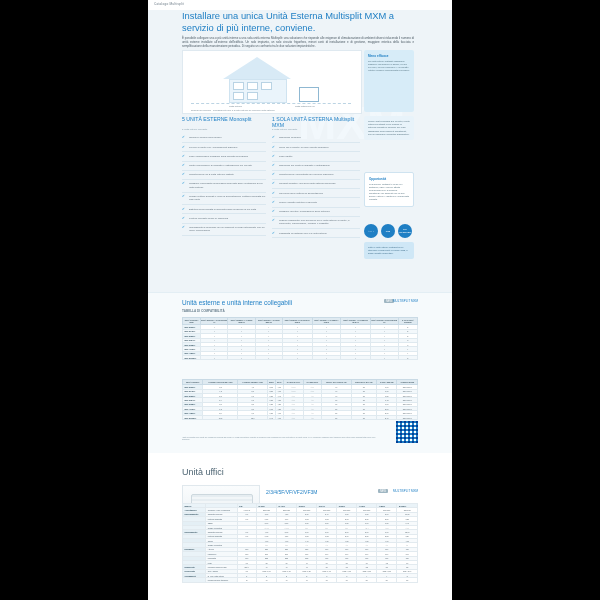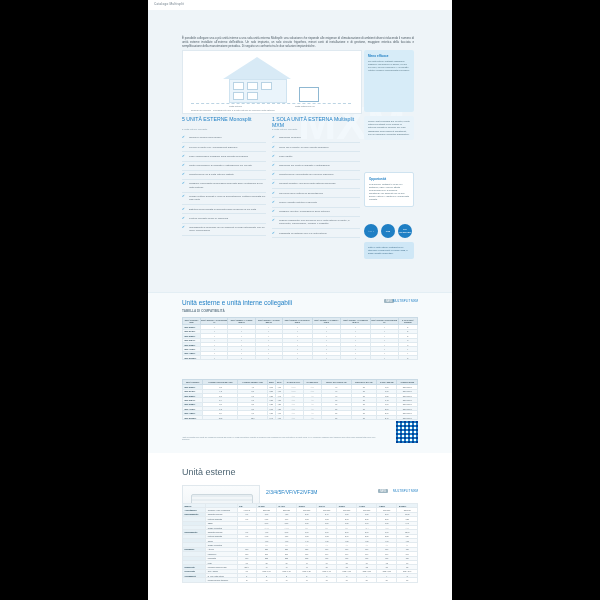--- a/index.html
+++ b/index.html
@@ -96,20 +96,21 @@
   <div class="leftbar"></div>
   <div class="rightbar"></div>
 
   <div class="doc">
 
     <section class="p1">
       <div class="topstrip"></div>
       <div class="kicker">Catalogo Multisplit</div>
       <div class="watermark">MXM</div>
 
+      <h1>Installare una unica Unità Esterna Multisplit MXM a servizio di più interne, conviene.</h1>
       <div class="intro">È possibile collegare una o più unità interne a una sola unità esterna Multisplit: una soluzione che risponde alle esigenze di climatizzazione di ambienti diversi riducendo il numero di unità esterne installate all'esterno dell'edificio. Un solo impianto, un solo circuito frigorifero, minori costi di installazione e di gestione, maggiore estetica della facciata e semplificazione della manutenzione periodica. Di seguito un confronto tra le due soluzioni impiantistiche.</div>
 
       <div class="hero">
         <div class="house"></div>
         <div class="body"></div>
         <div class="unit u1"></div>
         <div class="unit u2"></div>
         <div class="unit u3"></div>
         <div class="unit u4"></div>
         <div class="unit u5"></div>
@@ -470,21 +471,21 @@
               <td>230V/50Hz</td>
             </tr>
           </tbody>
       </table>
 
       <div class="fn">I dati di capacità sono riferiti alle condizioni nominali EN 14511. Le classi energetiche indicate si riferiscono alla combinazione con unità interne a parete MSZ-AP. Le lunghezze massime delle tubazioni sono intese come somma totale delle linee frigorifere.</div>
       <div class="qr"></div>
     </section>
 
     <section class="p3">
-      <div class="h">Unità esterne</div>
+      <div class="h">Unità uffici</div>
       <div class="photo">
         <div class="grille"></div>
       </div>
       <div class="model">2/3/4/5F/VF/VF2/VF3M</div>
       <div class="tag">NEW</div>
       <div class="code">MULTISPLIT MXM</div>
 
       <table class="spec t3">
         <thead>
             <tr>

